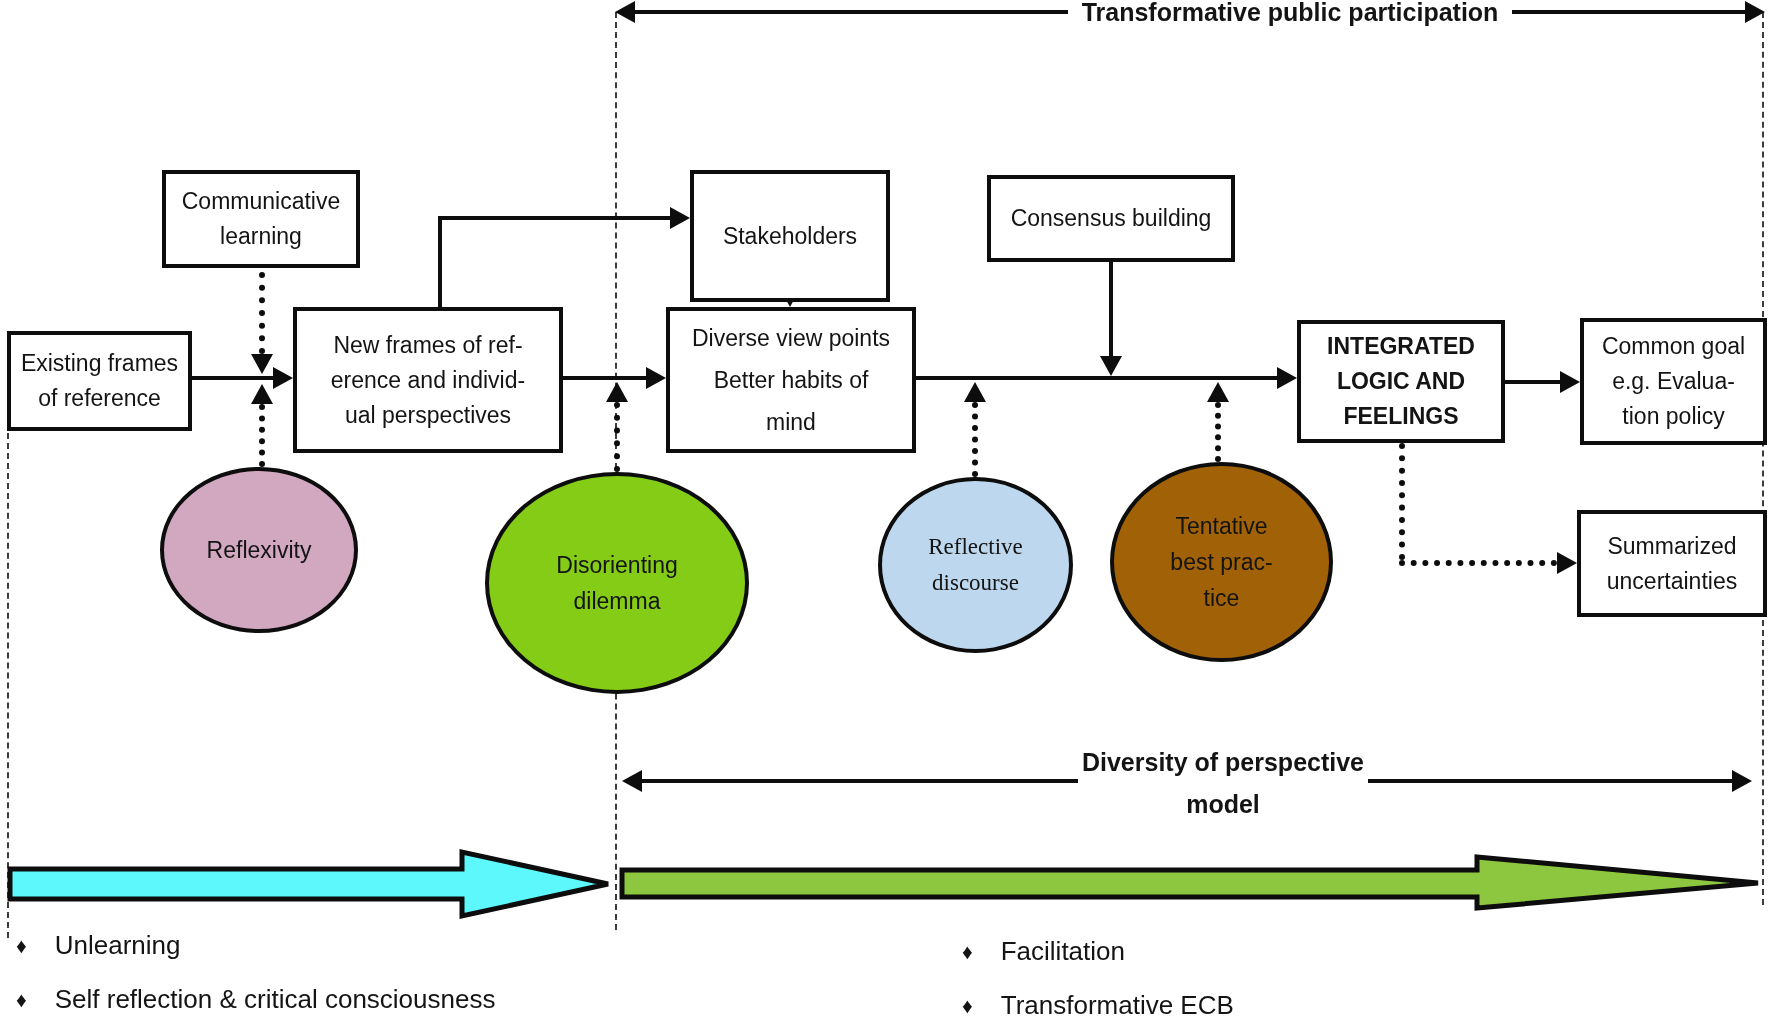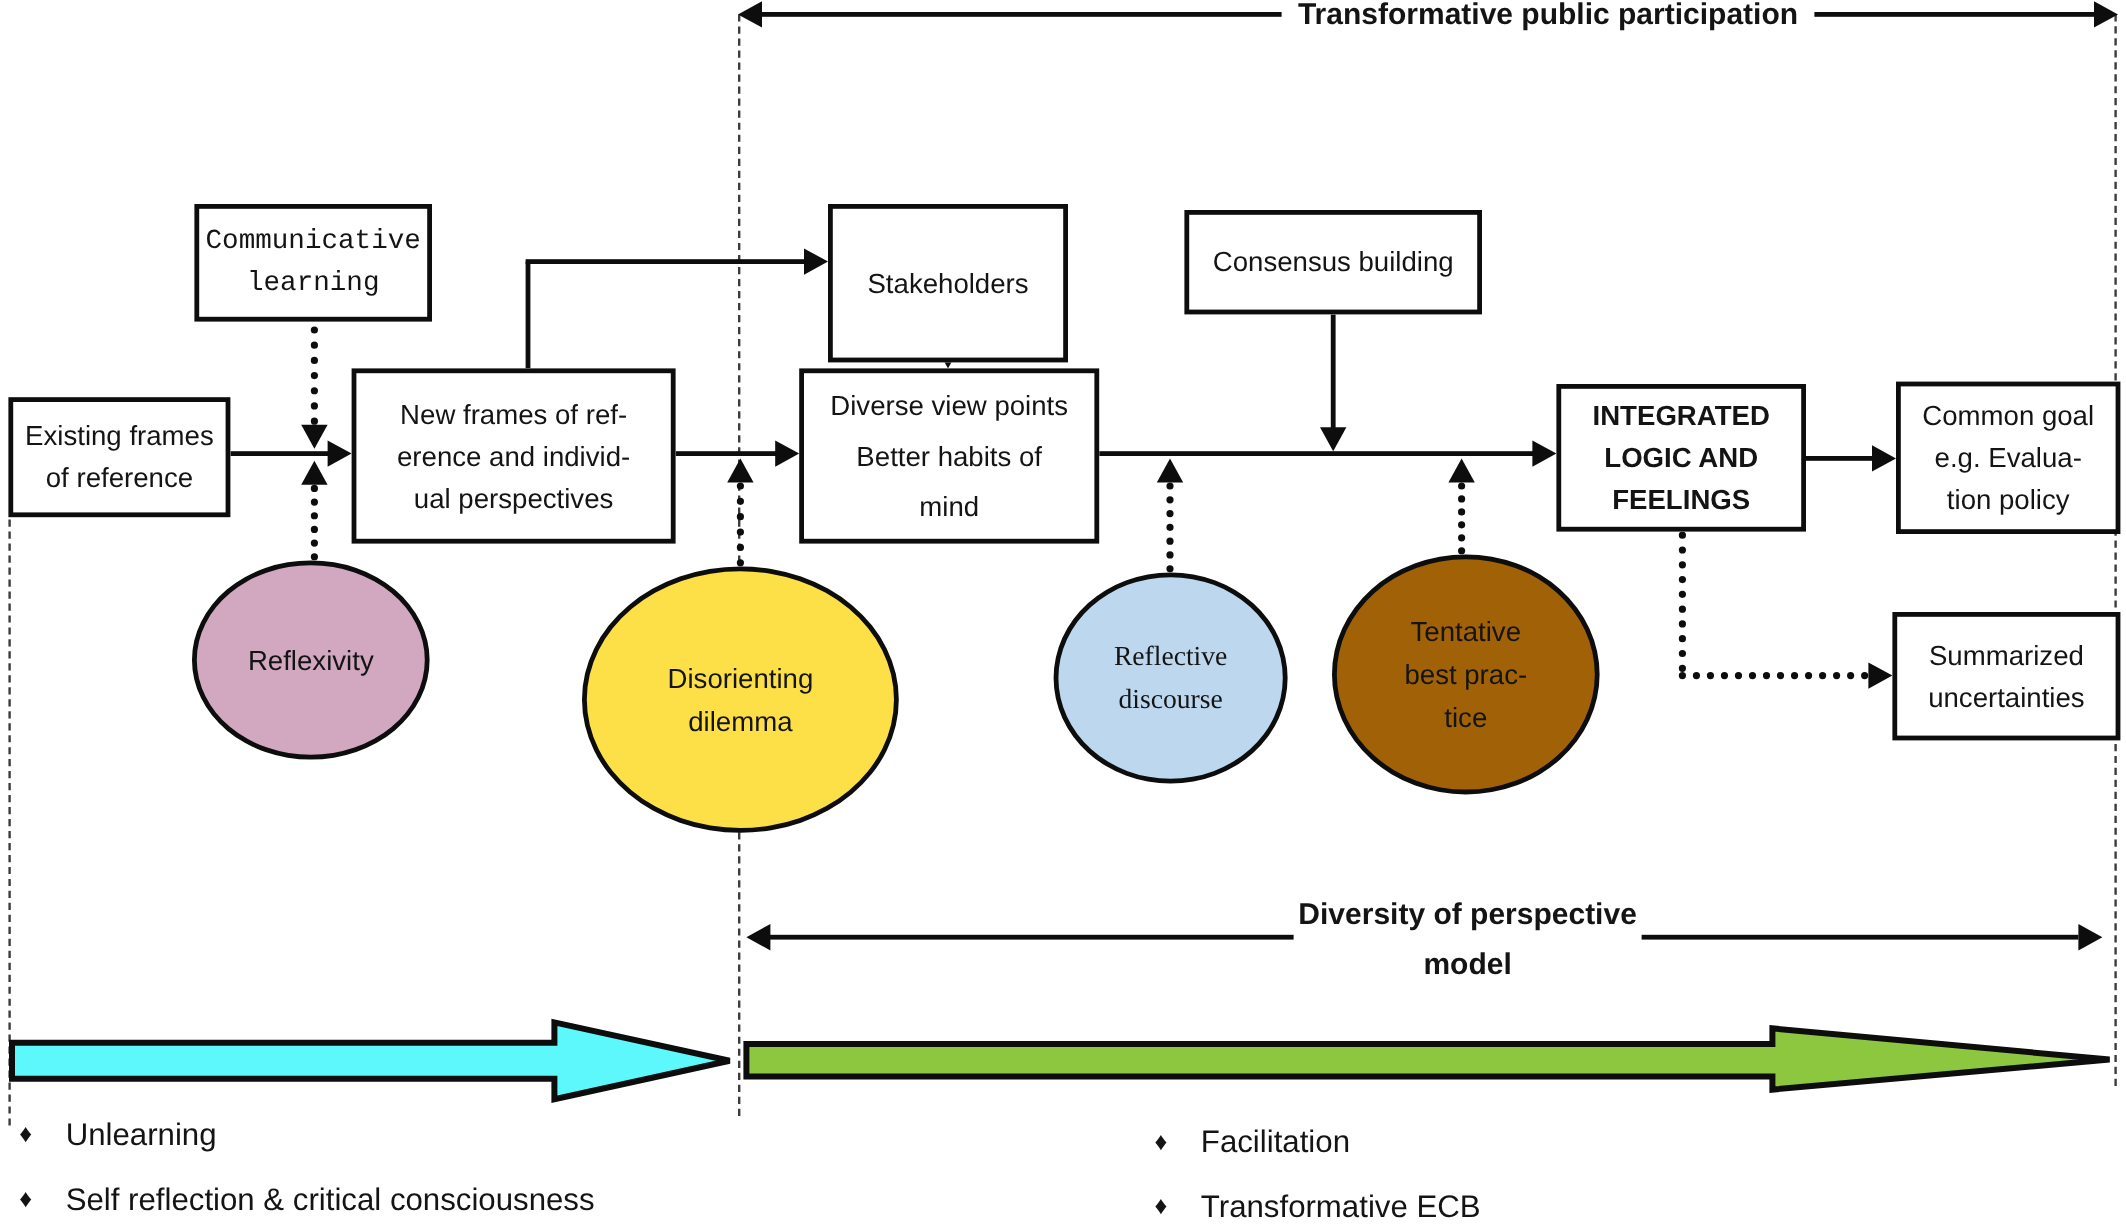--- a/index.html
+++ b/index.html
@@ -86,21 +86,21 @@
   <div class="arr u" style="left:964px;top:382px;"></div>
   <div class="dot-v" style="left:972px;top:402px;height:75px;"></div>
 
   <div class="arr u" style="left:1207px;top:382px;"></div>
   <div class="dot-v" style="left:1215px;top:402px;height:60px;"></div>
 
   <div class="dot-v" style="left:1399px;top:443px;height:117px;"></div>
   <div class="dot-h" style="left:1399px;top:560px;width:158px;"></div>
   <div class="arr r" style="left:1557px;top:552px;"></div>
 
-  <div class="box" style="left:162px;top:170px;width:198px;height:98px;font-family:Liberation Mono, monospace;">Communicative
+  <div class="box" style="left:162px;top:170px;width:198px;height:98px;">Communicative
 learning</div>
   <div class="box" style="left:7px;top:331px;width:185px;height:100px;">Existing frames
 of reference</div>
   <div class="box" style="left:293px;top:307px;width:270px;height:146px;">New frames of ref-
 erence and individ-
 ual perspectives</div>
   <div class="box" style="left:690px;top:170px;width:200px;height:132px;">Stakeholders</div>
   <div class="box" style="left:666px;top:307px;width:250px;height:146px;line-height:42px;">Diverse view points
 Better habits of
 mind</div>
@@ -108,21 +108,21 @@
   <div class="box bold" style="left:1297px;top:320px;width:208px;height:123px;">INTEGRATED
 LOGIC AND
 FEELINGS</div>
   <div class="box" style="left:1580px;top:318px;width:187px;height:127px;">Common goal
 e.g. Evalua-
 tion policy</div>
   <div class="box" style="left:1577px;top:510px;width:190px;height:107px;">Summarized
 uncertainties</div>
 
   <div class="ellipse" style="left: 160px; top: 467px; width: 198px; height: 166px; background-color: rgb(210, 167, 192);">Reflexivity</div>
-  <div class="ellipse" style="left: 485px; top: 472px; width: 264px; height: 222px; background-color: #fde047;">Disorienting
+  <div class="ellipse" style="left: 485px; top: 472px; width: 264px; height: 222px; background-color: #84cc16;">Disorienting
 dilemma</div>
   <div class="ellipse" style="left: 878px; top: 477px; width: 195px; height: 176px; background-color: rgb(189, 215, 238); font-family: Liberation Serif, serif;">Reflective
 discourse</div>
   <div class="ellipse" style="left: 1110px; top: 462px; width: 223px; height: 200px; background-color: #a16207;">Tentative
 best prac-
 tice</div>
 
   <div class="arr l" style="left:622px;top:770px;"></div>
   <div class="hline" style="left:640px;top:779px;width:438px;"></div>
   <div class="span-label two-line" style="left:1078px;top:741px;width:290px;height:84px;">Diversity of perspective

